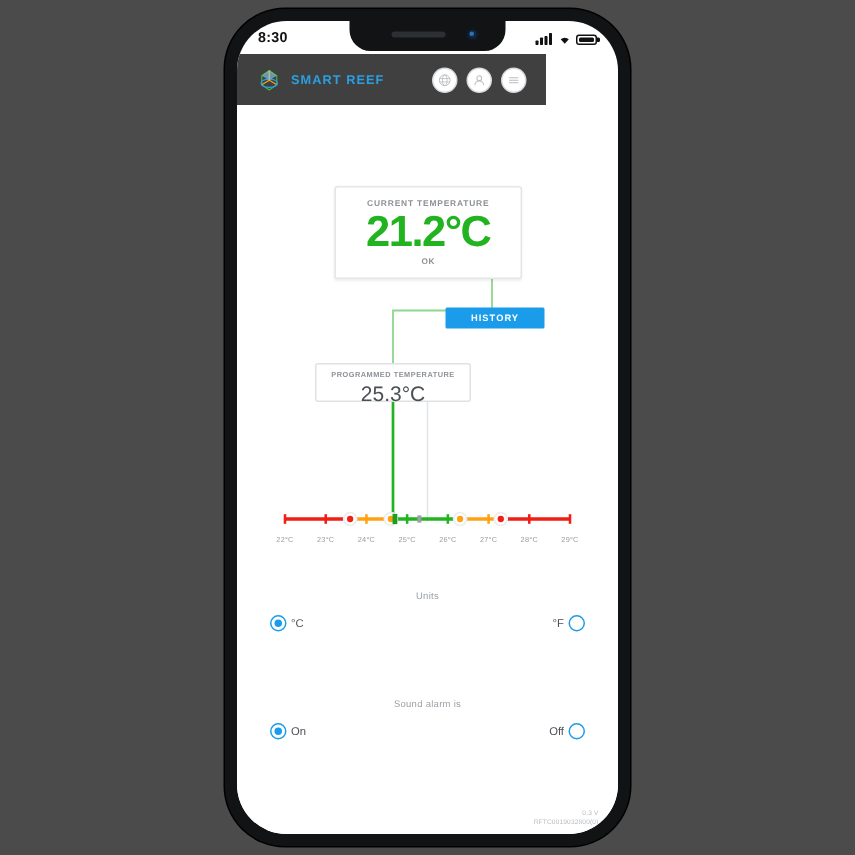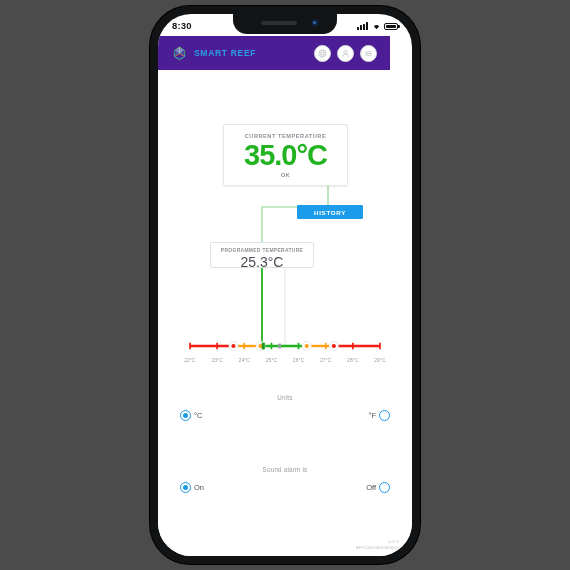--- a/index.html
+++ b/index.html
@@ -62,23 +62,23 @@
     border-radius:2px;box-sizing:border-box;
   }
   .batt::after{
     content:"";position:absolute;right:-2.6px;top:1.7px;width:1.5px;height:3px;
     background:#111;border-radius:0 1px 1px 0;
   }
   .batt i{position:absolute;left:1px;top:1px;bottom:1px;width:10px;background:#111;border-radius:1px;}
 
   
   .appbar{
-    position:absolute;left:0;top:22px;width:232px;height:34px;
+    position:absolute;left:0;top:22px;width:206px;height:34px;
     display:flex;align-items:center;justify-content:space-between;
-    padding:0 13px;box-sizing:border-box;background:#4c1d95;z-index:10;
+    padding:0 13px;box-sizing:border-box;background:#404040;z-index:10;
   }
   .brand{display:flex;align-items:center;gap:6px;}
   .brand-logo{width:17px;height:17px;position:relative;}
   .brand-name{
     font-size:8.5px;font-weight:bold;color:#2b9fe0;letter-spacing:.7px;
   }
   .appbar-icons{display:flex;align-items:center;gap:6px;}
   .circ-btn{
     width:17px;height:17px;border-radius:50%;
     border:1px solid #d6d9dc;box-sizing:border-box;
@@ -238,21 +238,21 @@
 
           <path d="M170 116 L170 137 L104 137 L104 172" fill="none" stroke="#8fd68e" stroke-width="1.2"></path>
 
           <path d="M104 198 L104 278" fill="none" stroke="#22b321" stroke-width="1.8"></path>
 
           <path d="M127 198 L127 278" fill="none" stroke="#e2e5e8" stroke-width="1"></path>
         </svg>
 
         <div class="temp-card">
           <div class="temp-card-title">CURRENT TEMPERATURE</div>
-          <div class="temp-card-value">35.0°C</div>
+          <div class="temp-card-value">21.2°C</div>
           <div class="temp-card-status">OK</div>
         </div>
 
         <button class="history-btn">HISTORY</button>
 
         <div class="prog-card">
           <div class="prog-card-title">PROGRAMMED TEMPERATURE</div>
           <div class="prog-card-value">25.3°C</div>
         </div>
 

